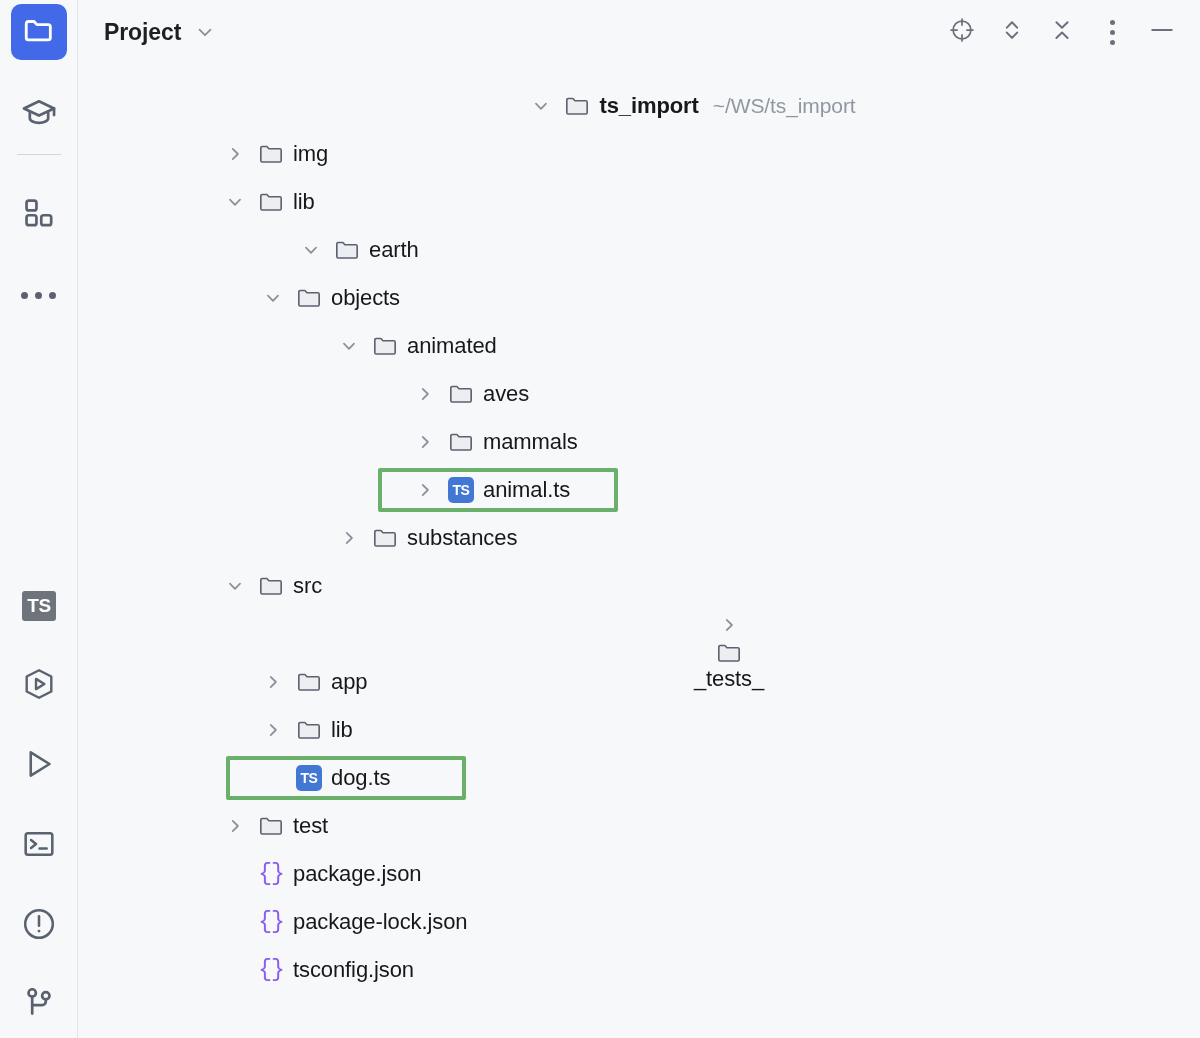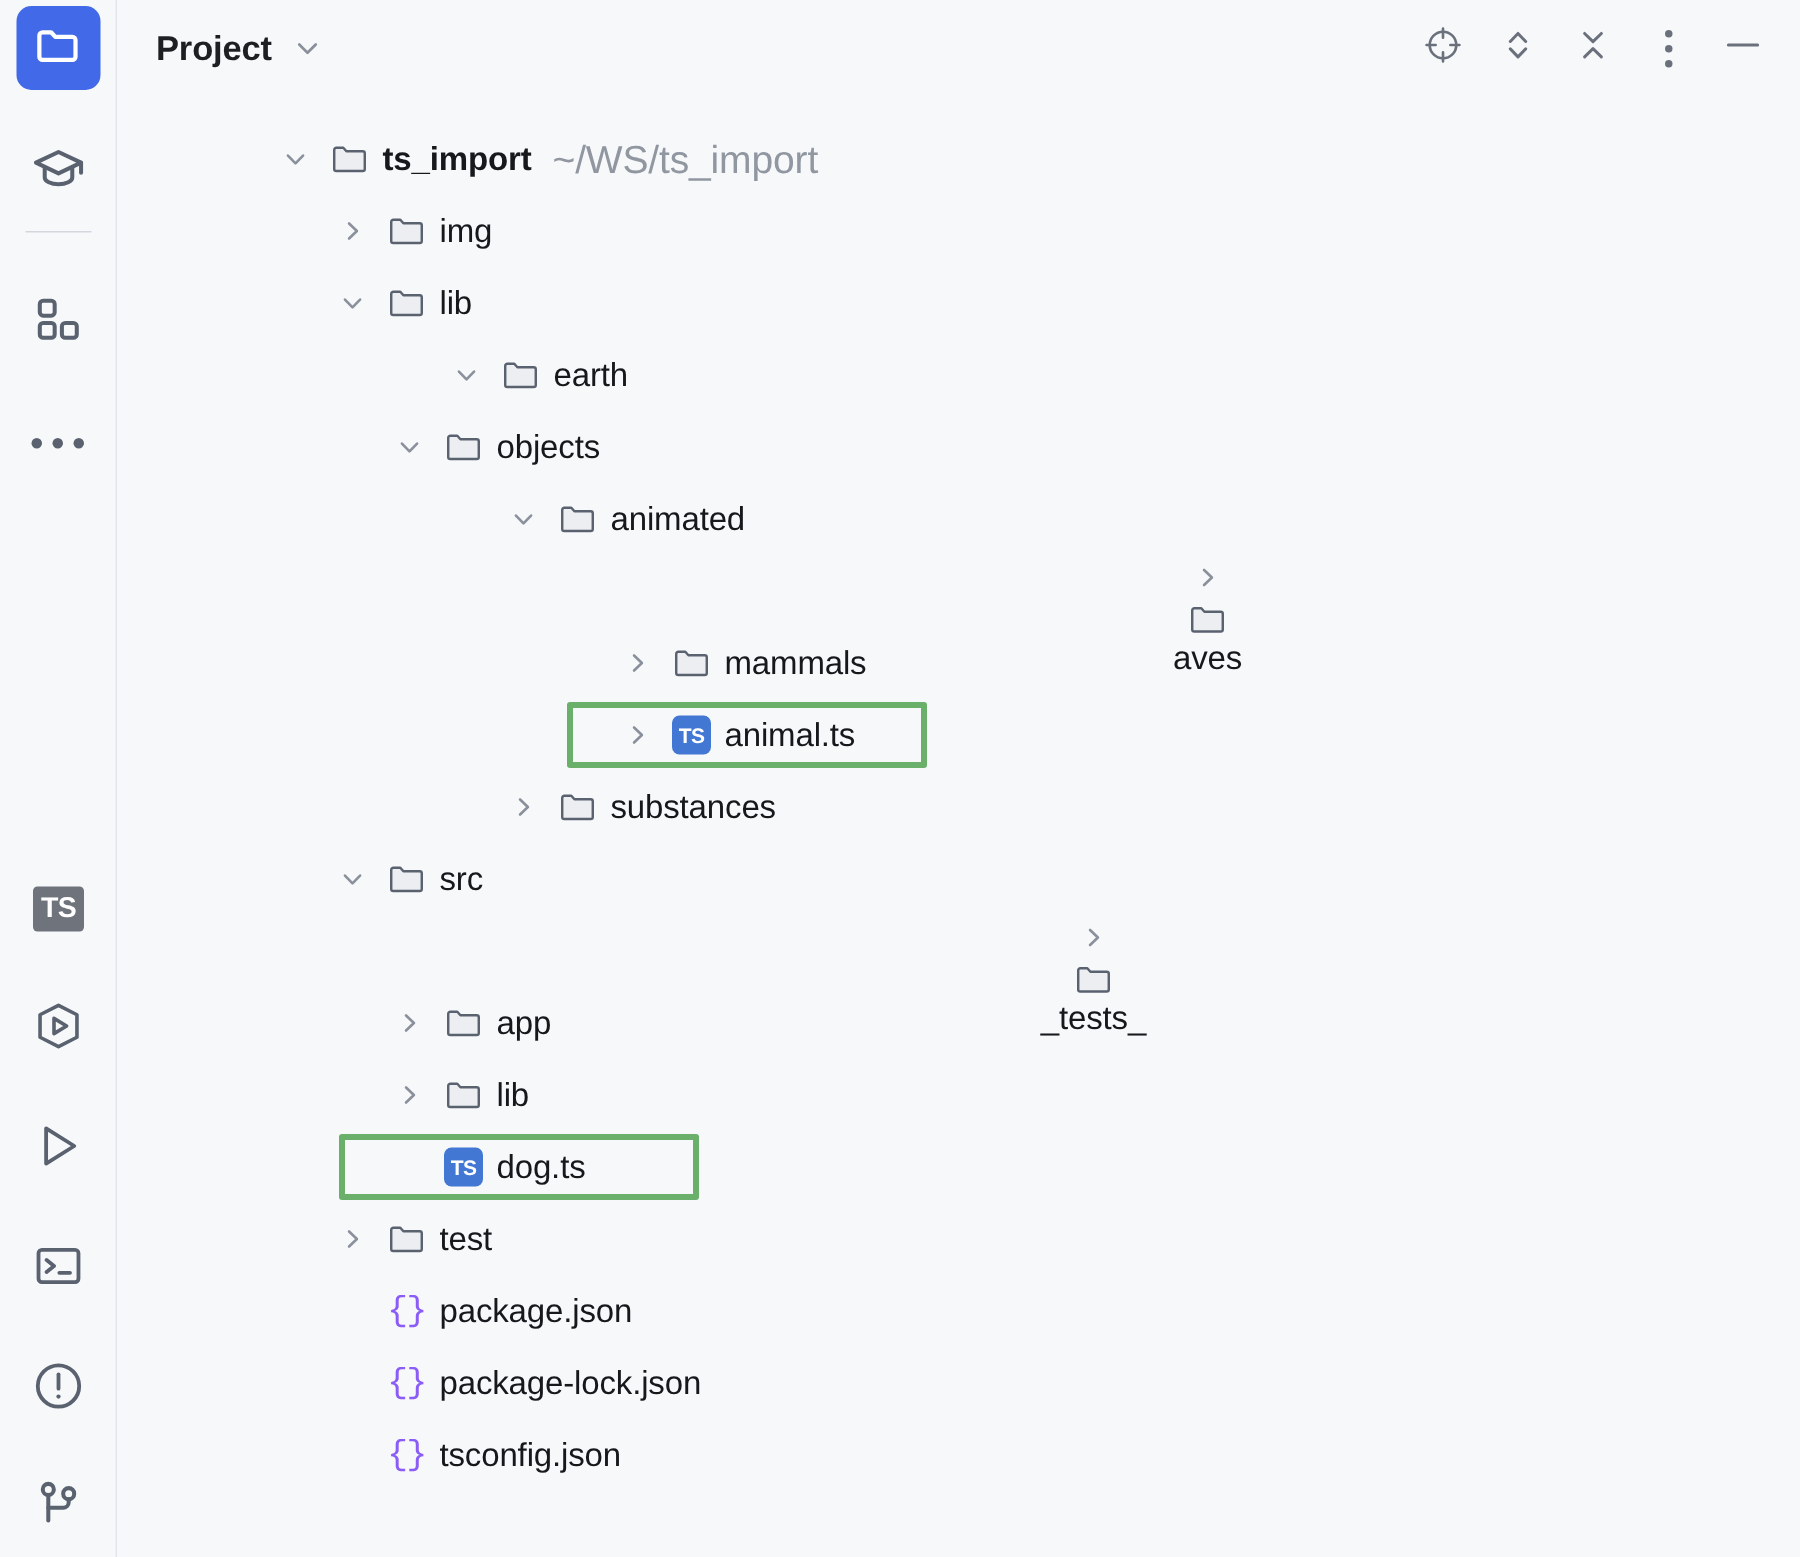--- a/index.html
+++ b/index.html
@@ -136,21 +136,21 @@
     display: flex; align-items: center; justify-content: center;
     width: 26px; height: 26px;
   }
   .label {
     font-size: 22px;
     color: #17181c;
     letter-spacing: -0.1px;
   }
   .label.bold { font-weight: bold; }
   .sublabel {
-    font-size: 26px;
+    font-size: 21px;
     color: #9097a1;
     margin-left: 14px;
     letter-spacing: -0.1px;
   }
   .brace {
     color: #8b5cf6;
     font-size: 23px;
     font-weight: 500;
     font-family: "Liberation Mono", monospace;
     letter-spacing: -1px;
@@ -321,21 +321,21 @@
           <span>
             <svg width="30" height="30" viewBox="0 0 24 24" fill="none" stroke="currentColor" stroke-width="1.6" stroke-linecap="round">
               <path d="M4.2 12h15.6"></path>
             </svg>
           </span>
         </div>
       </div>
     </div>
 
     <div class="tree" id="tree-body">
-        <div class="row" style="padding-left: 104px;">
+        <div class="row" style="padding-left: 104px; justify-content: center;">
           <span class="twisty">
             <svg width="22" height="22" viewBox="0 0 24 24" fill="none" stroke="currentColor" stroke-width="1.9" stroke-linecap="round" stroke-linejoin="round">
               <path d="M6.5 9.5 12 15.2 17.5 9.5"></path>
             </svg>
           </span>
           <span class="ficon">
             <svg width="26" height="26" viewBox="0 0 24 24" fill="#eceef2" stroke="#5a6270" stroke-width="1.5" stroke-linejoin="round">
               <path d="M2.6 6.4a1.3 1.3 0 0 1 1.3-1.3h4.3l1.9 2.1h10a1.3 1.3 0 0 1 1.3 1.3v9.6a1.3 1.3 0 0 1-1.3 1.3H3.9a1.3 1.3 0 0 1-1.3-1.3z"></path>
             </svg>
           </span>
@@ -400,21 +400,21 @@
               <path d="M6.5 9.5 12 15.2 17.5 9.5"></path>
             </svg>
           </span>
           <span class="ficon">
             <svg width="26" height="26" viewBox="0 0 24 24" fill="#eceef2" stroke="#5a6270" stroke-width="1.5" stroke-linejoin="round">
               <path d="M2.6 6.4a1.3 1.3 0 0 1 1.3-1.3h4.3l1.9 2.1h10a1.3 1.3 0 0 1 1.3 1.3v9.6a1.3 1.3 0 0 1-1.3 1.3H3.9a1.3 1.3 0 0 1-1.3-1.3z"></path>
             </svg>
           </span>
           <span class="label">animated</span>
         </div>
-        <div class="row" style="padding-left: 332px; flex-direction: column;">
+        <div class="row" style="padding-left: 332px;">
           <span class="twisty">
             <svg width="22" height="22" viewBox="0 0 24 24" fill="none" stroke="currentColor" stroke-width="1.9" stroke-linecap="round" stroke-linejoin="round">
               <path d="M9.5 6.5 15.2 12 9.5 17.5"></path>
             </svg>
           </span>
           <span class="ficon">
             <svg width="26" height="26" viewBox="0 0 24 24" fill="#eceef2" stroke="#5a6270" stroke-width="1.5" stroke-linejoin="round">
               <path d="M2.6 6.4a1.3 1.3 0 0 1 1.3-1.3h4.3l1.9 2.1h10a1.3 1.3 0 0 1 1.3 1.3v9.6a1.3 1.3 0 0 1-1.3 1.3H3.9a1.3 1.3 0 0 1-1.3-1.3z"></path>
             </svg>
           </span>

